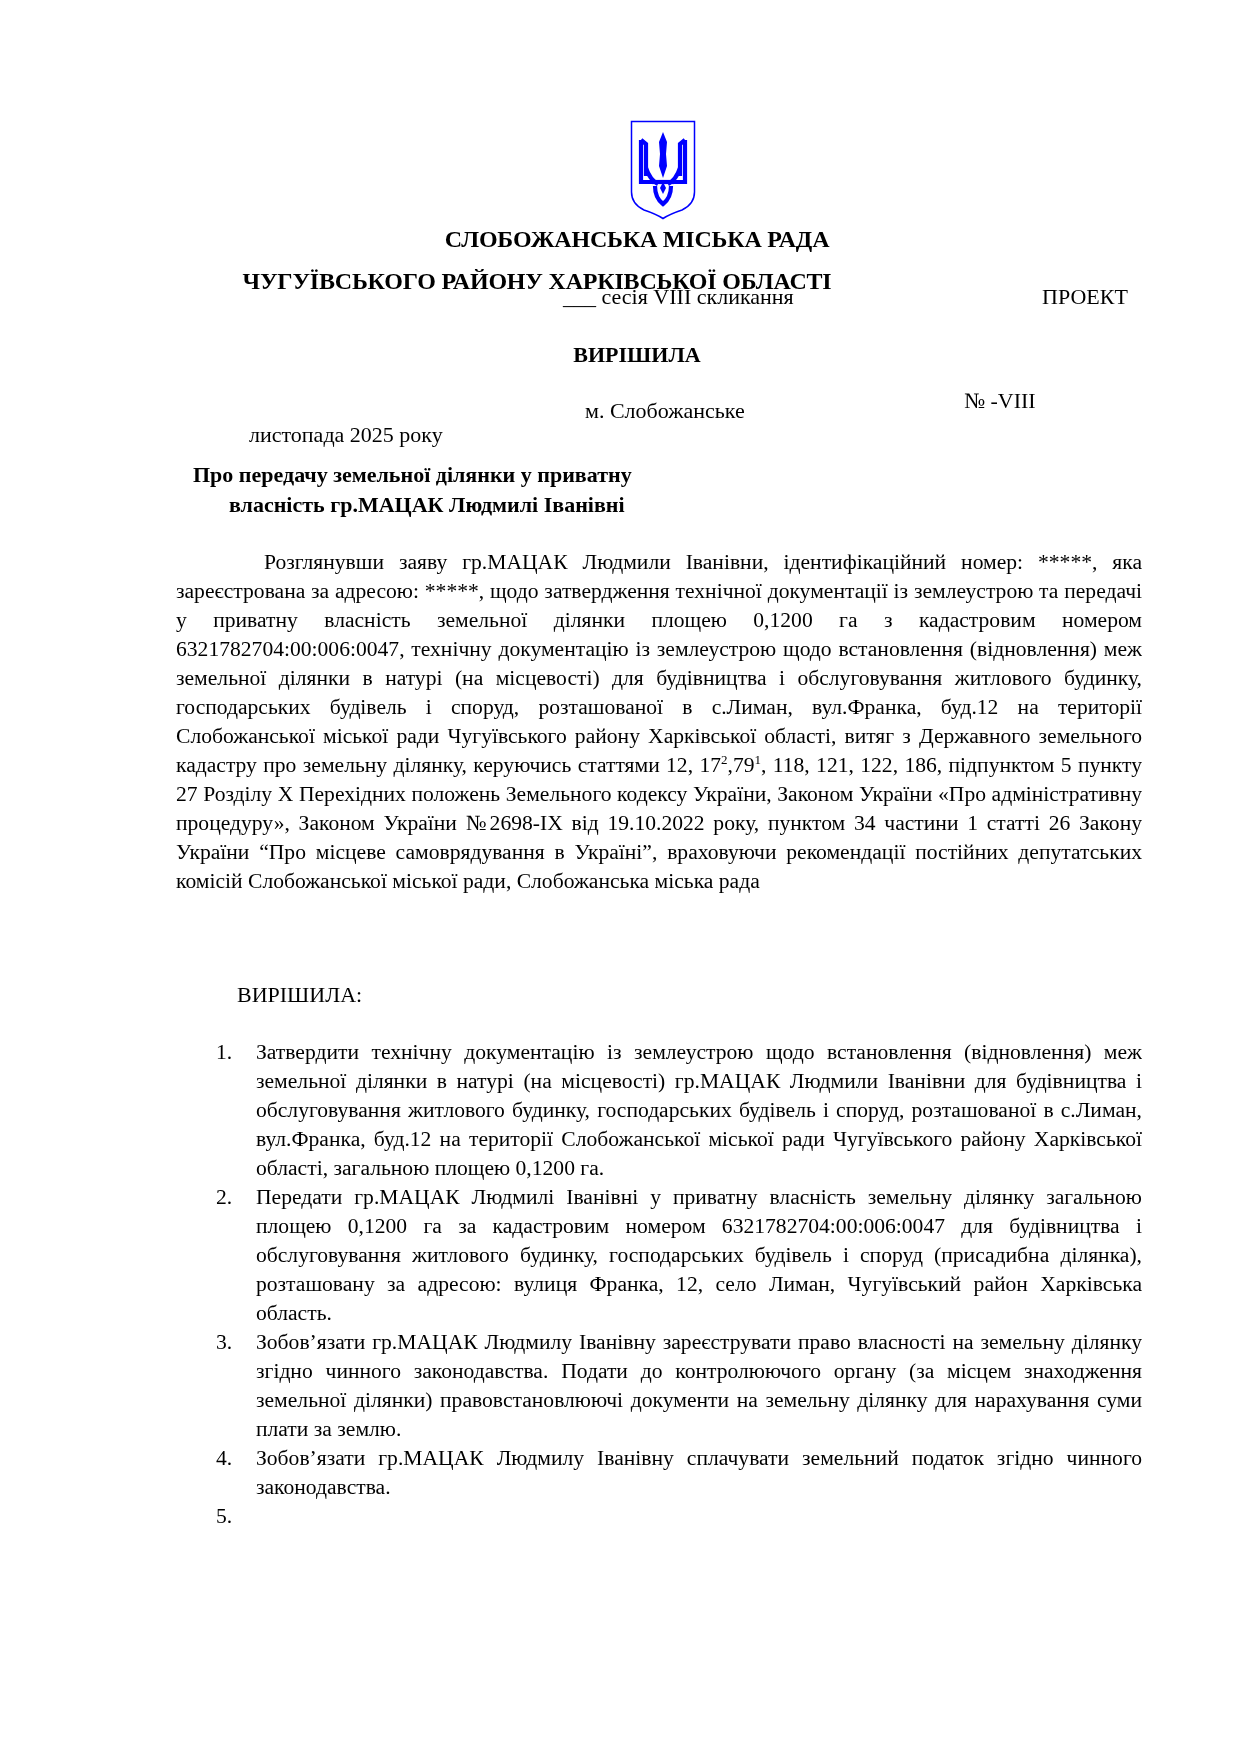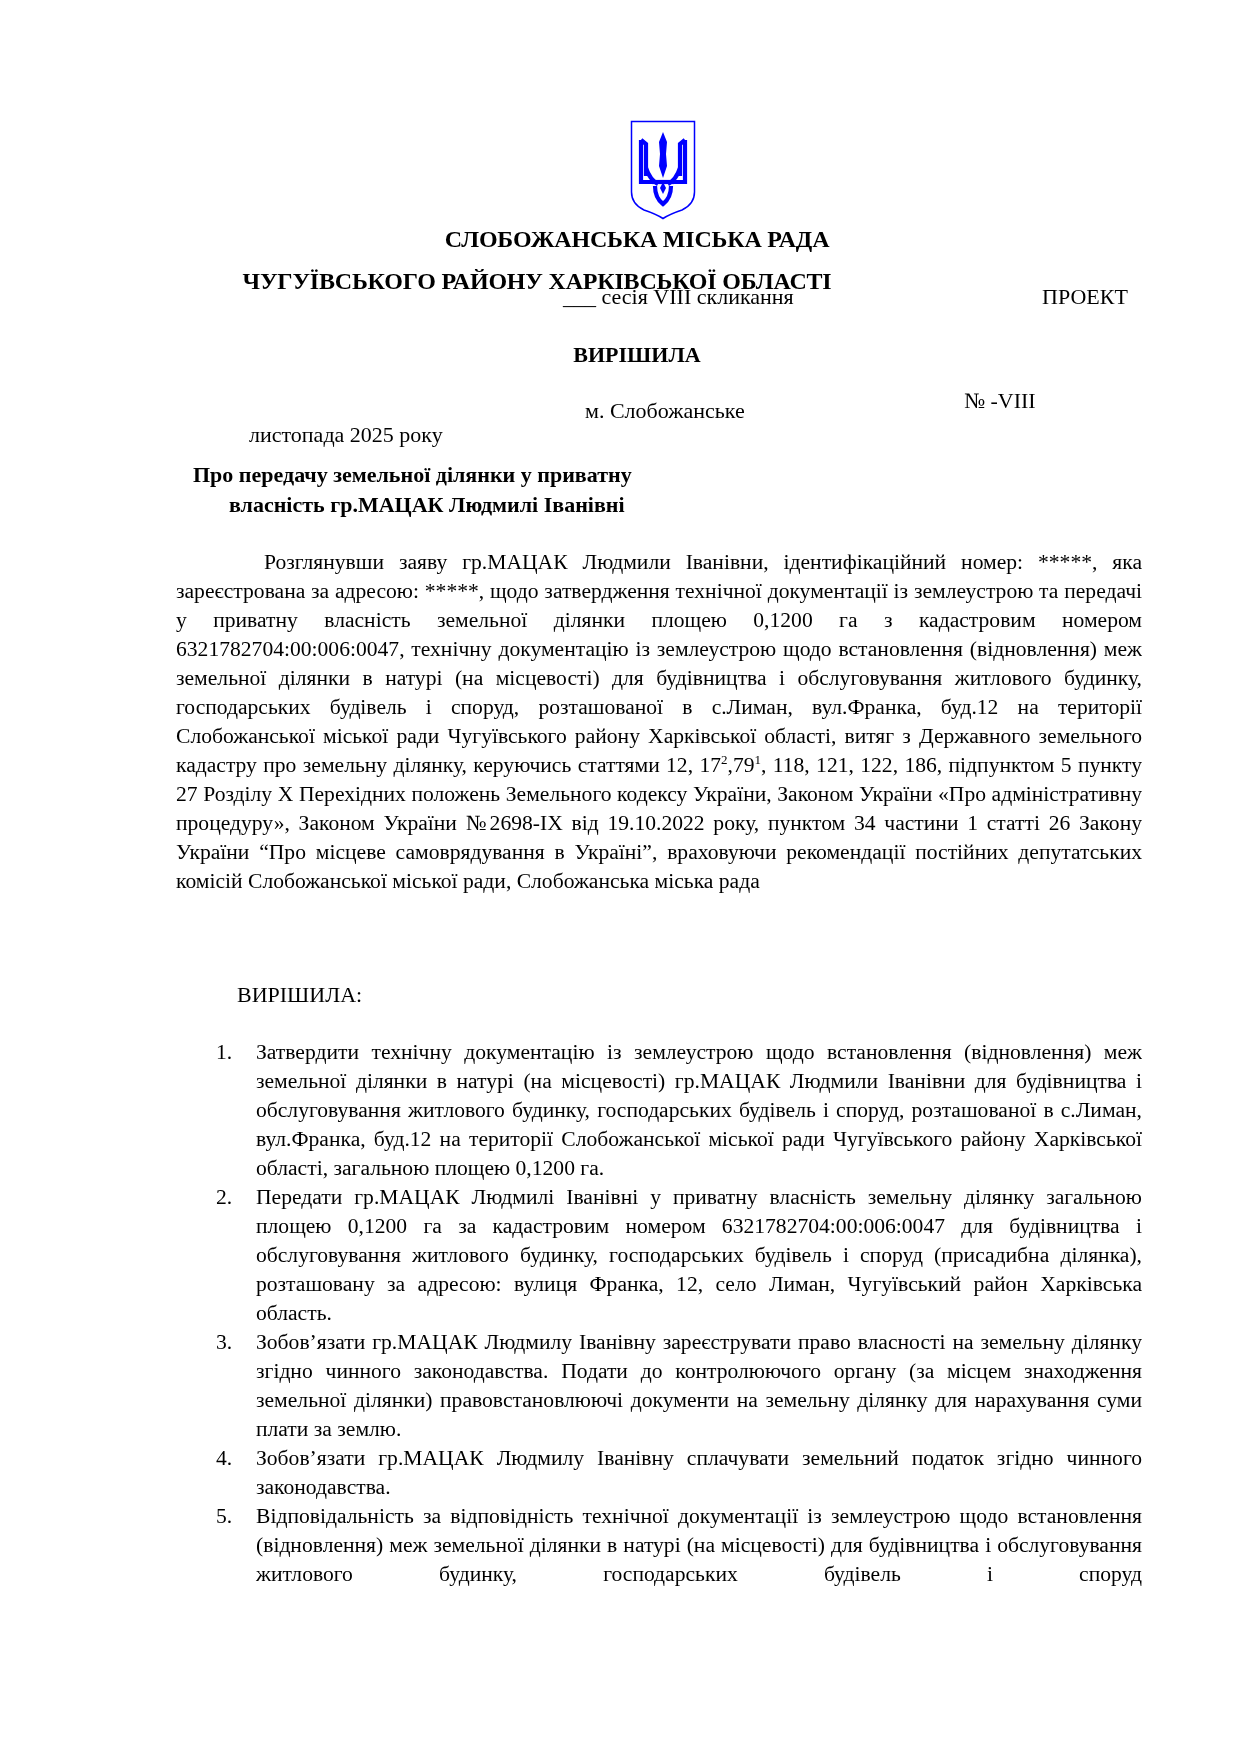--- a/index.html
+++ b/index.html
@@ -59,14 +59,14 @@
 
 <div class="para" style="top:548px;"><span class="first"></span><span>Розглянувши заяву гр.МАЦАК Людмили Іванівни, ідентифікаційний номер: *****, яка зареєстрована за адресою: *****, щодо затвердження технічної документації із землеустрою та передачі у приватну власність земельної ділянки площею 0,1200 га з кадастровим номером 6321782704:00:006:0047, технічну документацію із землеустрою щодо встановлення (відновлення) меж земельної ділянки в натурі (на місцевості) для будівництва і обслуговування житлового будинку, господарських будівель і споруд, розташованої в с.Лиман, вул.Франка, буд.12 на території Слобожанської міської ради Чугуївського району Харківської області, витяг з Державного земельного кадастру про земельну ділянку, керуючись статтями 12, 17</span><sup>2</sup><span>,79</span><sup>1</sup><span>, 118, 121, 122, 186, підпунктом 5 пункту 27 Розділу Х Перехідних положень Земельного кодексу України, Законом України «Про адміністративну процедуру», Законом України №2698-IX від 19.10.2022 року, пунктом 34 частини 1 статті 26 Закону України “Про місцеве самоврядування в Україні”, враховуючи рекомендації постійних депутатських комісій Слобожанської міської ради, Слобожанська міська рада</span></div>
 
 <div class="abs t" style="left:176px; top:982px;margin-left:44px;">ВИРІШИЛА:</div>
 
 <ol class="list" style="top:1038px;">
   <li><span class="num">1.</span><span>Затвердити технічну документацію із землеустрою щодо встановлення (відновлення) меж земельної ділянки в натурі (на місцевості) гр.МАЦАК Людмили Іванівни для будівництва і обслуговування житлового будинку, господарських будівель і споруд, розташованої в с.Лиман, вул.Франка, буд.12 на території Слобожанської міської ради Чугуївського району Харківської області, загальною площею 0,1200 га.</span></li>
   <li><span class="num">2.</span><span>Передати гр.МАЦАК Людмилі Іванівні у приватну власність земельну ділянку загальною площею 0,1200 га за кадастровим номером 6321782704:00:006:0047 для будівництва і обслуговування житлового будинку, господарських будівель і споруд (присадибна ділянка), розташовану за адресою: вулиця Франка, 12, село Лиман, Чугуївський район Харківська область.</span></li>
   <li><span class="num">3.</span><span>Зобов’язати  гр.МАЦАК Людмилу Іванівну зареєструвати право власності на земельну ділянку згідно чинного законодавства. Подати до контролюючого органу (за місцем знаходження земельної ділянки) правовстановлюючі документи на земельну ділянку для нарахування суми плати за землю.</span></li>
   <li><span class="num">4.</span><span>Зобов’язати гр.МАЦАК Людмилу Іванівну сплачувати земельний податок згідно чинного законодавства.</span></li>
-  <li class="last-cut"><span class="num">5.</span><span>Відповідальність за відповідність технічної документації із землеустрою щодо встановлення (відновлення) меж земельної ділянки в натурі (на місцевості) для будівництва і  обслуговування житлового будинку, господарських будівель і споруд</span></li>
+  <li class="last-cut"><span class="num">5.</span></li>
 </ol>
 
 </body></html>

